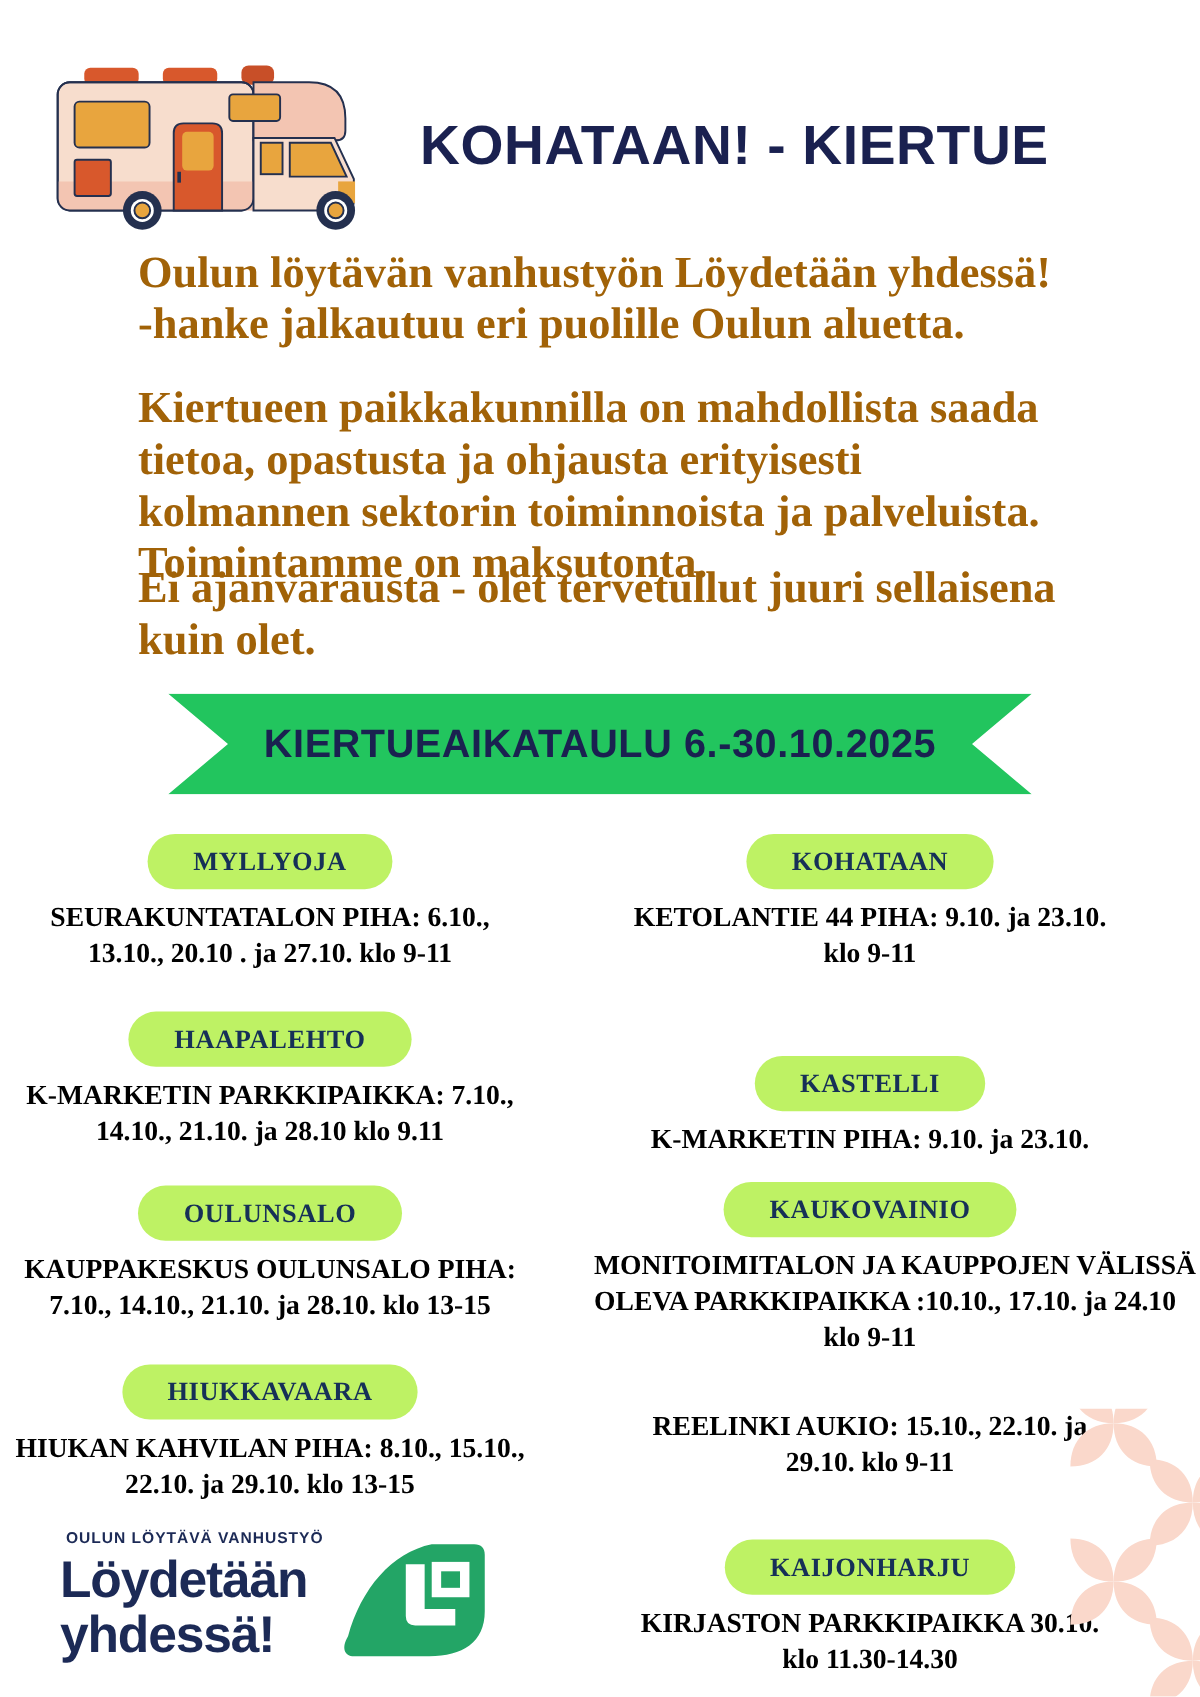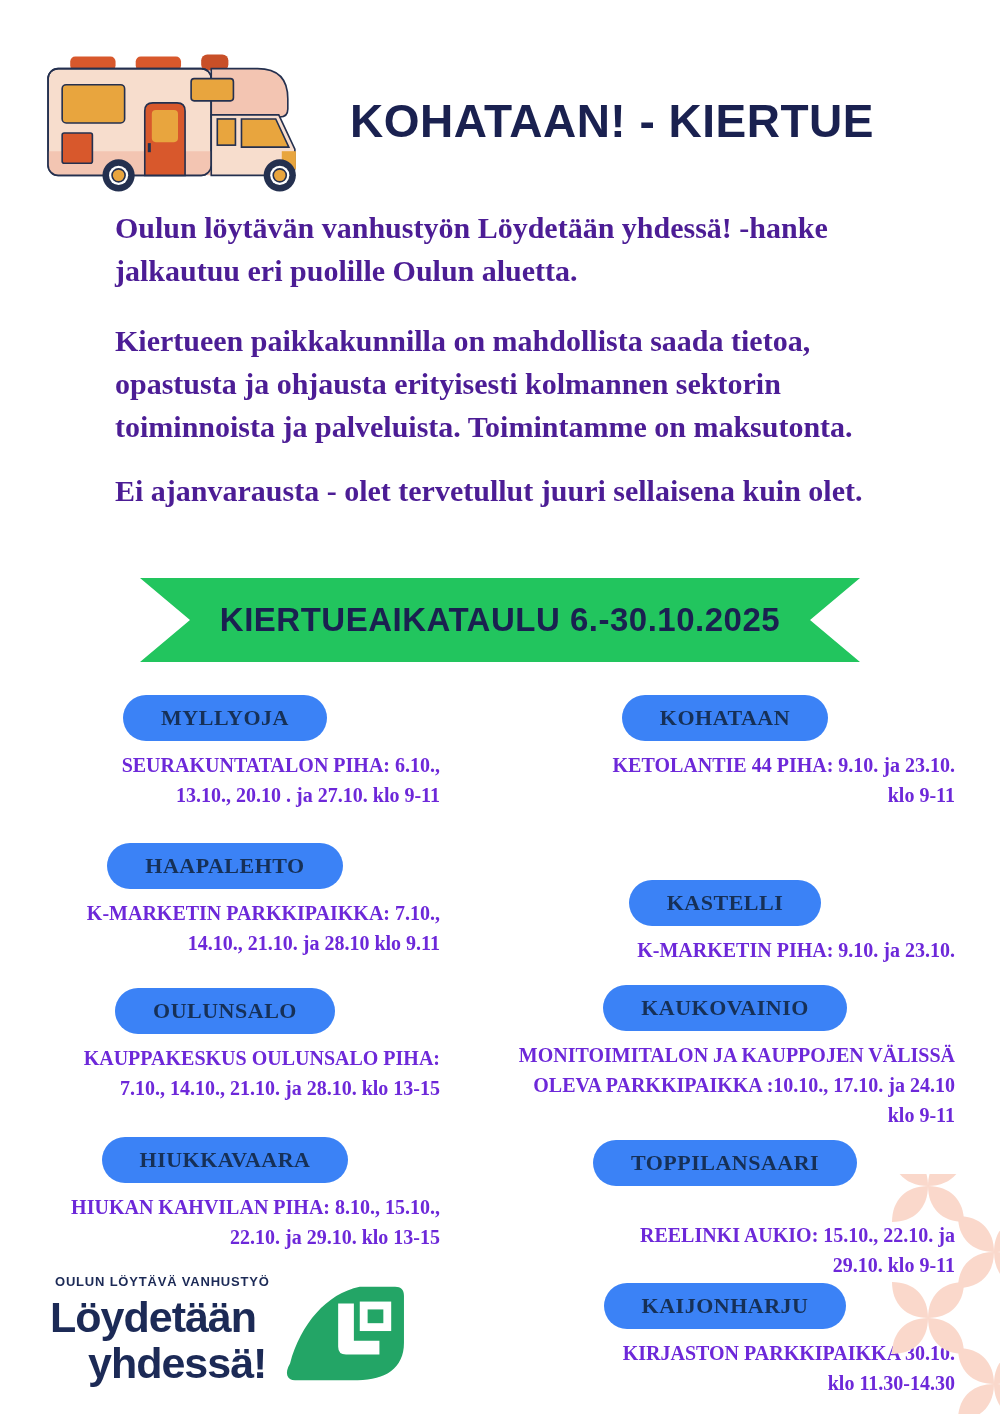--- a/index.html
+++ b/index.html
@@ -9,62 +9,62 @@
   }
   
   .camper{position:absolute; left:40px; top:52px; width:272px; height:146px;}
   .page-title{
     position:absolute; left:350px; top:94px; width:560px; margin:0;
     font-family:"Liberation Sans", sans-serif; font-weight:800;
     font-size:46px; letter-spacing:.5px; color:#1a2150;
   }
   
   .para{position:absolute; left:115px; width:780px; margin:0;
-    font-weight:700; font-size:30px; line-height:43px; color:#4c1d95;}
+    font-weight:700; font-size:37px; line-height:43px; color:#a16207;}
   .para-1{top:206px;}
   .para-2{top:319px;}
   .para-3{top:469px;}
   
   .banner{
     position:absolute; left:140px; top:578px; width:720px; height:84px;
     background:#22c55e; display:flex; align-items:center; justify-content:center;
     clip-path:polygon(0 0,100% 0,calc(100% - 50px) 50%,100% 100%,0 100%,50px 50%);
   }
   .banner-text{
     font-family:"Liberation Sans", sans-serif; font-weight:800;
     font-size:33px; color:#1a2150; letter-spacing:.5px;
   }
   
   .entry{position:absolute; text-align:center;}
   .col-left{left:10px; width:430px;}
   .col-right{left:495px; width:460px;}
   .pill{
-    display:inline-block; background:#3b82f6; color:#163057;
+    display:inline-block; background:#bef264; color:#163057;
     font-weight:700; font-size:22px; line-height:46px; height:46px;
     padding:0 38px; border-radius:26px; letter-spacing:.5px;
   }
-  .lines{margin-top:9px; font-weight:700; font-size:20px; line-height:30px; color:#6d28d9;text-align:right;}
+  .lines{margin-top:9px; font-weight:700; font-size:23px; line-height:30px; color:#000000;}
   .lines div{white-space:nowrap;}
   .e-l0{top:695px;} .e-l1{top:843px;} .e-l2{top:988px;} .e-l3{top:1137px;}
   .e-r0{top:695px;} .e-r1{top:880px;} .e-r2{top:985px;}
   .e-r3{top:1140px;} .e-r3 .lines{margin-top:34px;}
   .e-r4{top:1283px;}
   
   .org-line{
     position:absolute; left:55px; top:1274px;
     font-family:"Liberation Sans", sans-serif; font-weight:700;
     font-size:13px; letter-spacing:.8px; color:#1c2a56;
   }
   .logo-word{
     position:absolute; left:50px; margin:0;
     font-family:"Liberation Sans", sans-serif; font-weight:800;
     font-size:43px; letter-spacing:-1px; color:#1c2a56;
   }
   .logo-word-1{top:1293px;}
-  .logo-word-2{top:1339px;margin-left:38px;}
+  .logo-word-2{top:1339px;}
   .leaf-logo{position:absolute; left:283px; top:1278px; width:128px; height:110px;}
   .petal-pattern{position:absolute; right:0; bottom:0; width:150px; height:240px;}
 </style>
 </head>
 <body>
 
 <div class="poster">
 
   <svg class="camper" viewBox="0 0 270 140" aria-hidden="true">
     <g stroke="#24304f" stroke-width="1.6" fill="none">
@@ -148,21 +148,20 @@
   </div>
   <div class="entry col-right e-r2">
     <span class="pill">KAUKOVAINIO</span>
     <div class="lines">
       <div>MONITOIMITALON JA KAUPPOJEN VÄLISSÄ</div>
       <div>OLEVA PARKKIPAIKKA :10.10., 17.10. ja 24.10</div>
       <div>klo 9-11</div>
     </div>
   </div>
   <div class="entry col-right e-r3">
-    <span class="pill">TOPPILANSAARI</span>
     <div class="lines">
       <div>REELINKI AUKIO: 15.10., 22.10. ja</div>
       <div>29.10. klo 9-11</div>
     </div>
   </div>
   <div class="entry col-right e-r4">
     <span class="pill">KAIJONHARJU</span>
     <div class="lines">
       <div>KIRJASTON PARKKIPAIKKA 30.10.</div>
       <div>klo 11.30-14.30</div>

